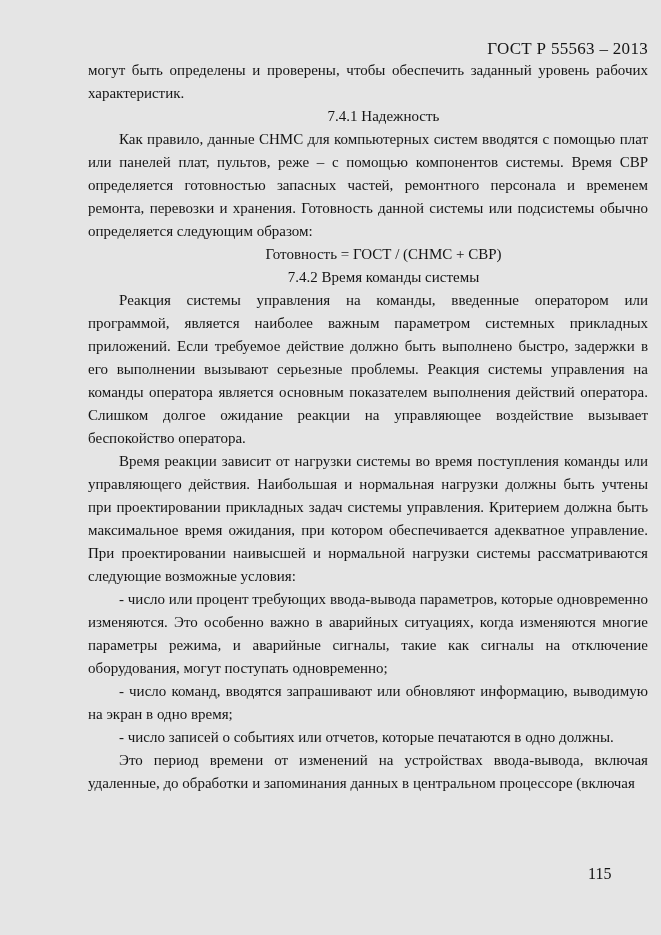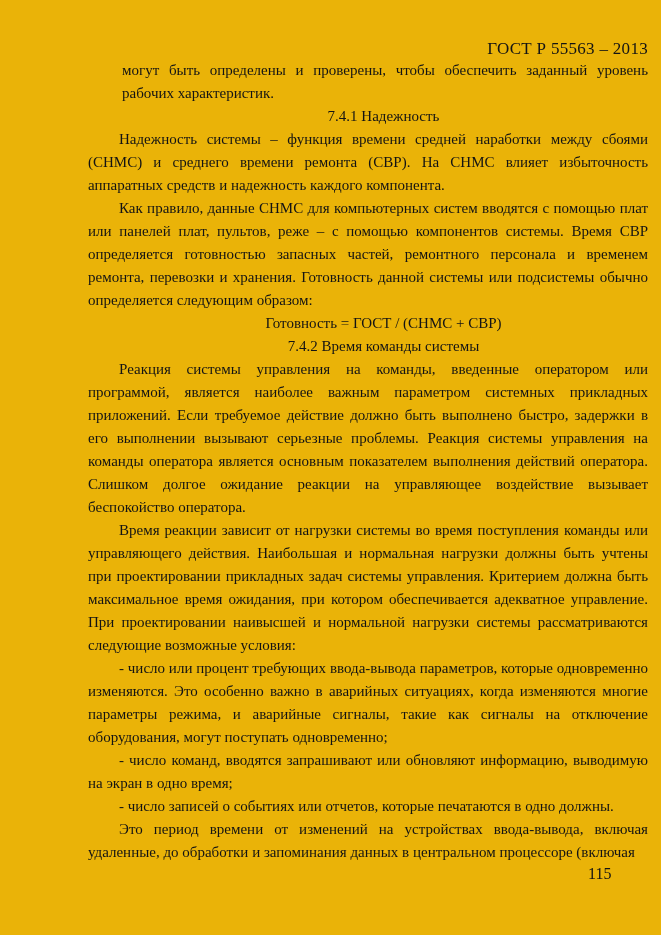--- a/index.html
+++ b/index.html
@@ -1,21 +1,21 @@
 <!DOCTYPE html>
 <html lang="ru"><head>
 <meta charset="utf-8">
 <style>
   html, body { margin: 0; padding: 0; background: #888; }
   .page {
     position: relative;
     width: 661px;
     height: 935px;
     margin: 0 auto;
-    background: #eab308;
+    background: #e5e5e5;
     font-family: "Liberation Serif", "DejaVu Serif", serif;
     color: #141414;
     overflow: hidden;
   }
   .doc-header {
     position: absolute;
     top: 39px;
     right: 13px;
     font-size: 17px;
     line-height: 20px;
@@ -29,41 +29,40 @@
     width: 560px;
     font-size: 15px;
     line-height: 23px;
     text-align: justify;
   }
   .doc-body p {
     margin: 0;
     padding: 0;
     text-indent: 31px;
   }
-  .doc-body p.continuation { text-indent: 0; margin-left: 34px; }
+  .doc-body p.continuation { text-indent: 0; }
   .doc-body p.heading,
   .doc-body p.formula { text-align: center; }
   .page-number {
     position: absolute;
     top: 864px;
     left: 588px;
     font-size: 16px;
     line-height: 20px;
   }
 </style>
 </head>
 <body>
 
 <div class="page">
   <div class="doc-header">ГОСТ Р  55563 – 2013</div>
 
   <div class="doc-body">
       <p class="continuation">могут быть определены и проверены, чтобы обеспечить заданный уровень рабочих характеристик.</p>
       <p class="heading">7.4.1 Надежность</p>
-      <p class="body">Надежность системы – функция времени средней наработки между сбоями (СНМС) и среднего времени ремонта (СВР). На СНМС влияет избыточность аппаратных средств и надежность каждого компонента.</p>
       <p class="body">Как правило, данные СНМС для компьютерных систем вводятся с помощью плат или панелей плат, пультов, реже – с помощью компонентов системы. Время СВР определяется готовностью запасных частей, ремонтного персонала и временем ремонта, перевозки и хранения. Готовность данной системы или подсистемы обычно определяется следующим образом:</p>
       <p class="formula">Готовность = ГОСТ / (СНМС + СВР)</p>
       <p class="heading">7.4.2 Время команды системы</p>
       <p class="body">Реакция системы управления на команды, введенные оператором или программой, является наиболее важным параметром системных прикладных приложений. Если требуемое действие должно быть выполнено быстро, задержки в его выполнении вызывают серьезные проблемы. Реакция системы управления на команды оператора является основным показателем выполнения действий оператора. Слишком долгое ожидание реакции на управляющее воздействие вызывает беспокойство оператора.</p>
       <p class="body">Время реакции зависит от нагрузки системы во время поступления команды или управляющего действия. Наибольшая и нормальная нагрузки должны быть учтены при проектировании прикладных задач системы управления. Критерием должна быть максимальное время ожидания, при котором обеспечивается адекватное управление. При проектировании наивысшей и нормальной нагрузки системы рассматриваются следующие возможные условия:</p>
       <p class="list-item">- число или процент требующих ввода-вывода параметров, которые одновременно изменяются. Это особенно важно в аварийных ситуациях, когда изменяются многие параметры режима, и аварийные сигналы, такие как сигналы на отключение оборудования, могут поступать одновременно;</p>
       <p class="list-item">- число команд, вводятся запрашивают или обновляют информацию, выводимую на экран в одно время;</p>
       <p class="list-item">- число записей о событиях или отчетов, которые печатаются в одно должны.</p>
       <p class="body">Это период времени от изменений на устройствах ввода-вывода, включая удаленные, до обработки и запоминания данных в центральном процессоре (включая</p>
     </div>

